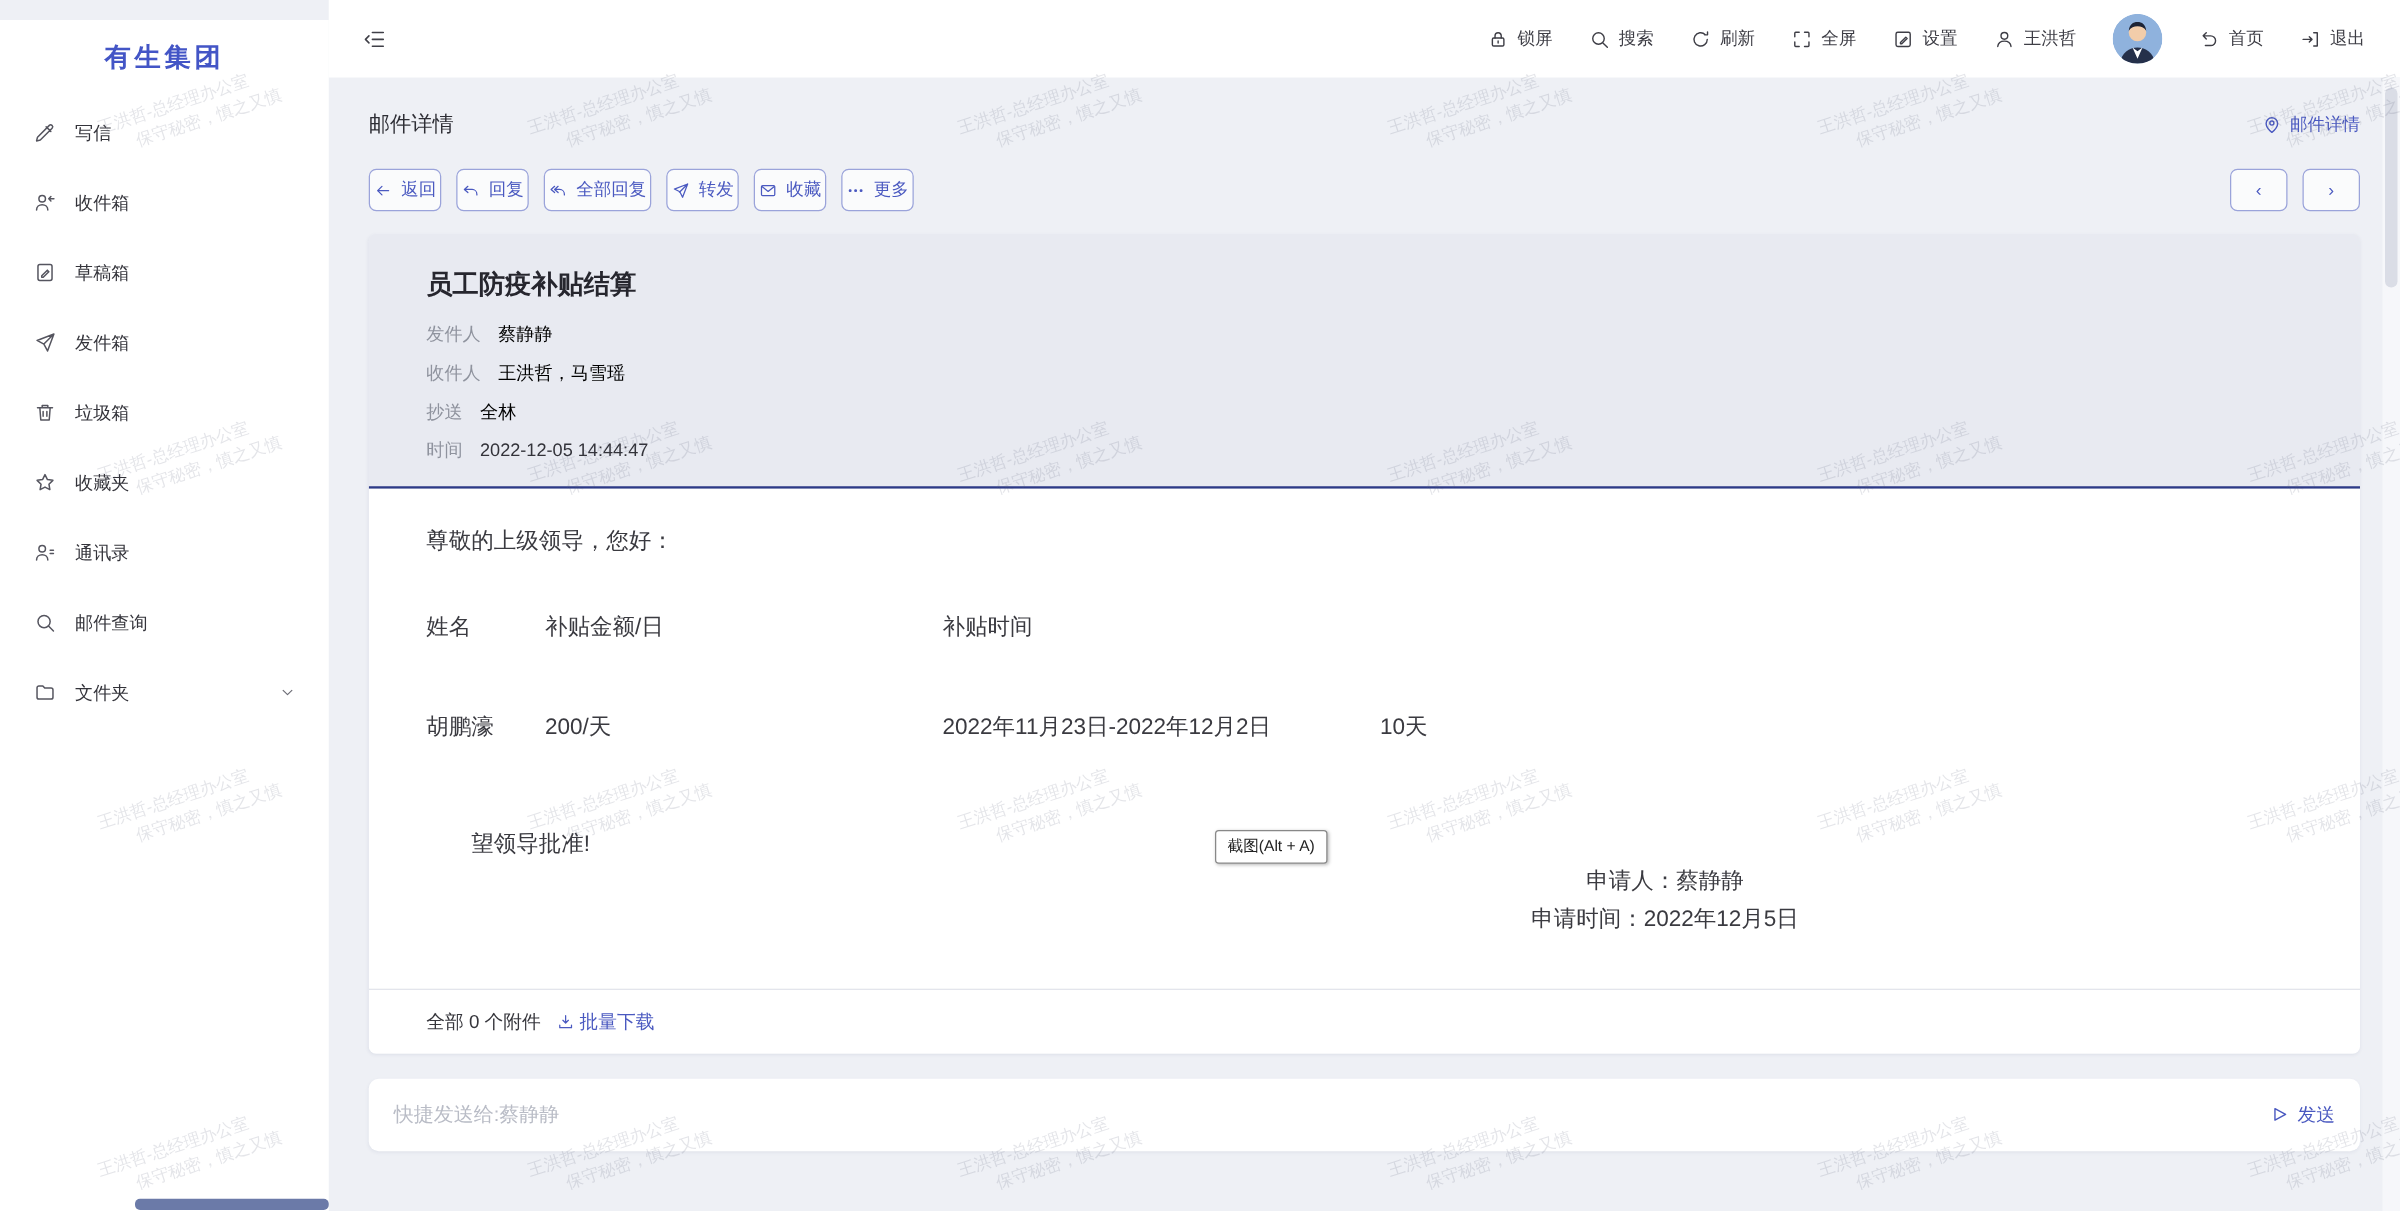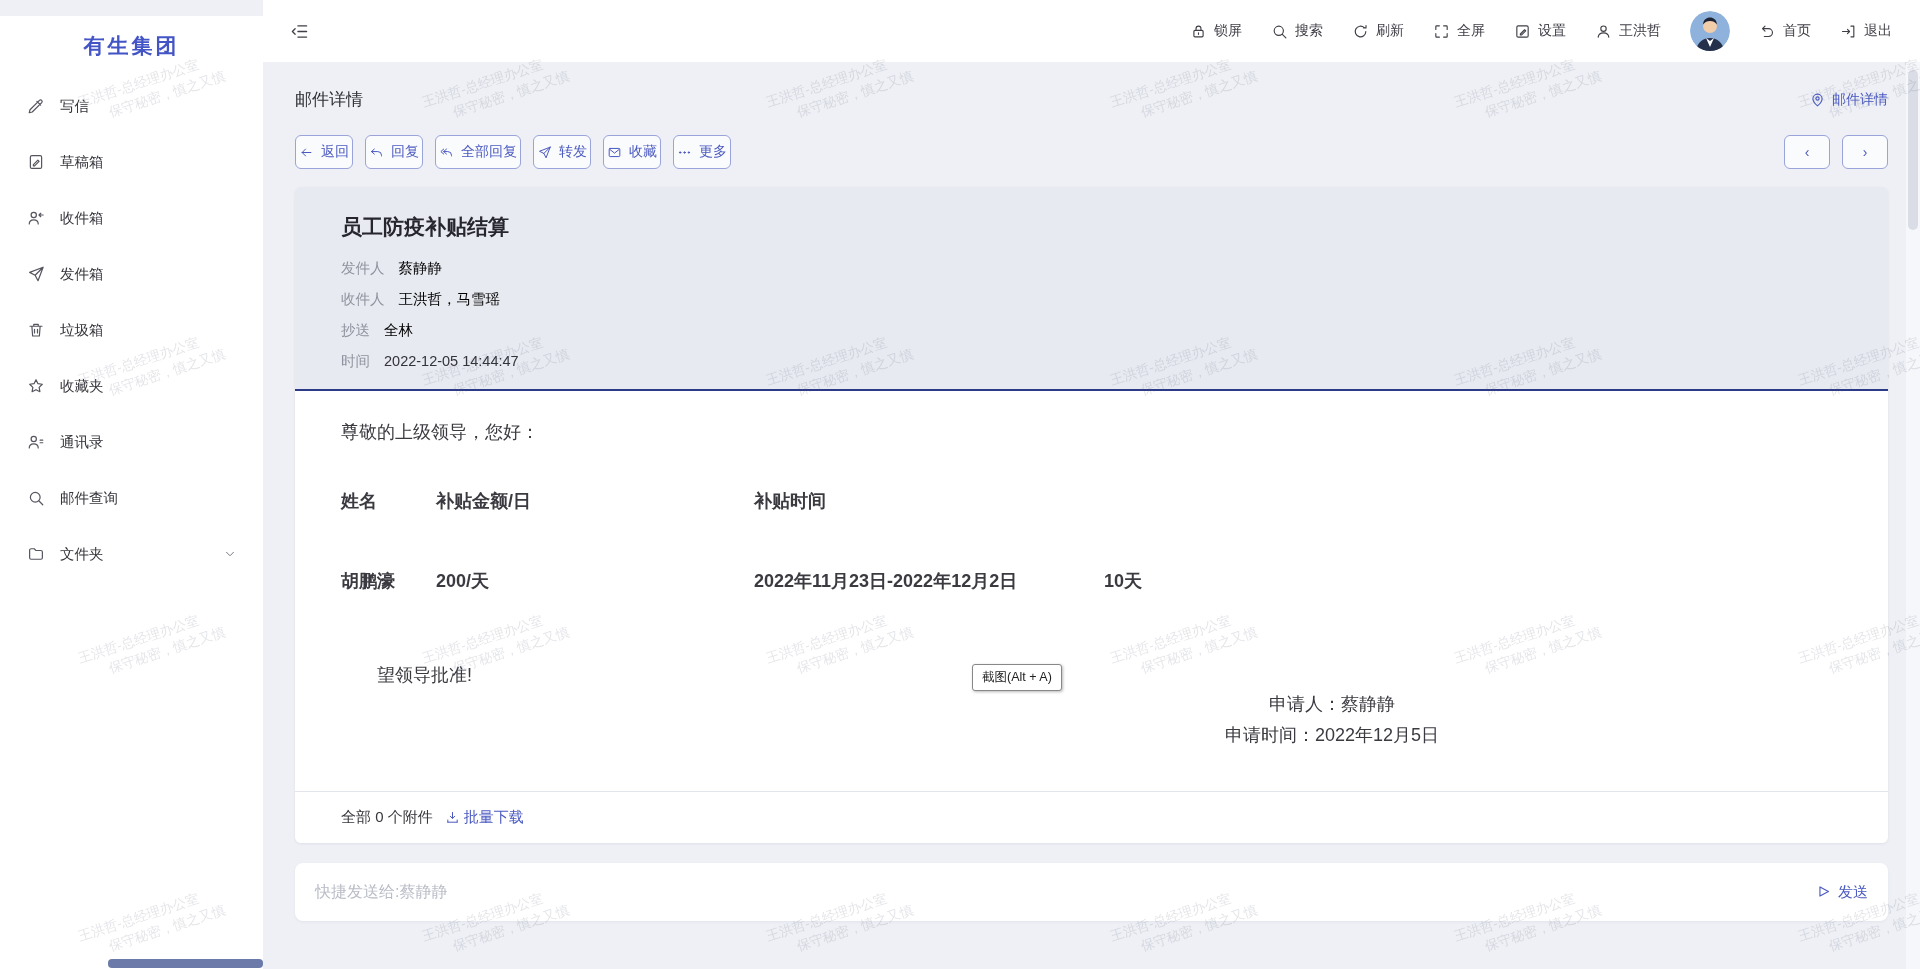--- a/index.html
+++ b/index.html
@@ -44,21 +44,21 @@
   .mail-head { background:#e8eaf1; padding:26px 46px 12px; border-bottom:2px solid #2c3a87; }
   .subject { font-size:21px; font-weight:bold; color:#26262e; margin-bottom:12px; }
   .meta-row { display:flex; gap:14px; line-height:31px; font-size:14.5px; }
   .meta-label { color:#8f939e; }
   .meta-value { color:#000000; cursor:pointer; }
   .meta-value.plain { color:#33333a; cursor:default; }
 
   .mail-body { background:#fff; padding:30px 46px 40px; font-size:18px; color:#3a3a40; }
   .greeting { line-height:22px; }
   .para { margin-top:10px; text-indent:2em; line-height:26px; }
-  .ttable { margin-top:46px;font-weight:bold; }
+  .ttable { margin-top:46px; }
   .trow { display:flex; }
   .trow + .trow { margin-top:56px; }
   .tcell { flex:none; }
   .tc0 { width:95px; } .tc1 { width:318px; } .tc2 { width:350px; } .tc3 { flex:1; }
   .closing { margin-top:70px; text-indent:2em; }
   .sign { width:420px; margin:2px 300px 0 auto; text-align:center; line-height:31px; }
 
   .mail-attach { background:#fff; border-top:1px solid #e3e5ec; padding:16px 46px; display:flex; align-items:center; gap:12px; font-size:15px; color:#36363c; }
   .batch { display:inline-flex; align-items:center; gap:4px; color:#4a59c0; cursor:pointer; }
   .batch .ic { width:15px; height:15px; }
@@ -88,34 +88,34 @@
       <span class="icw">
           <svg class="ic" viewBox="0 0 24 24">
             <path d="M13.2 5.8l5 5M3 21l1-4L16.6 4.4a2 2 0 012.8 0l.2.2a2 2 0 010 2.8L7 20l-4 1z"></path>
           </svg>
         </span>
       <span>写信</span>
     </div>
     <div class="nav-item">
       <span class="icw">
           <svg class="ic" viewBox="0 0 24 24">
+            <circle cx="9" cy="8" r="3.5"></circle>
+            <path d="M3 20c0-3.5 2.7-5.5 6-5.5s6 2 6 5.5M21.5 8h-5.5M18.3 5.7L16 8l2.3 2.3"></path>
+          </svg>
+        </span>
+      <span>收件箱</span>
+    </div>
+    <div class="nav-item">
+      <span class="icw">
+          <svg class="ic" viewBox="0 0 24 24">
             <rect x="4.5" y="3.5" width="15" height="17" rx="2"></rect>
             <path d="M8.5 15.5l6-6 1.6 1.6-6 6H8.5v-1.6z"></path>
           </svg>
         </span>
       <span>草稿箱</span>
-    </div>
-    <div class="nav-item">
-      <span class="icw">
-          <svg class="ic" viewBox="0 0 24 24">
-            <circle cx="9" cy="8" r="3.5"></circle>
-            <path d="M3 20c0-3.5 2.7-5.5 6-5.5s6 2 6 5.5M21.5 8h-5.5M18.3 5.7L16 8l2.3 2.3"></path>
-          </svg>
-        </span>
-      <span>收件箱</span>
     </div>
     <div class="nav-item">
       <span class="icw">
           <svg class="ic" viewBox="0 0 24 24">
             <path d="M21.5 3L10.8 13.7M21.5 3l-6.8 18-3.9-7.3L3.5 9.8 21.5 3z"></path>
           </svg>
         </span>
       <span>发件箱</span>
     </div>
     <div class="nav-item">

